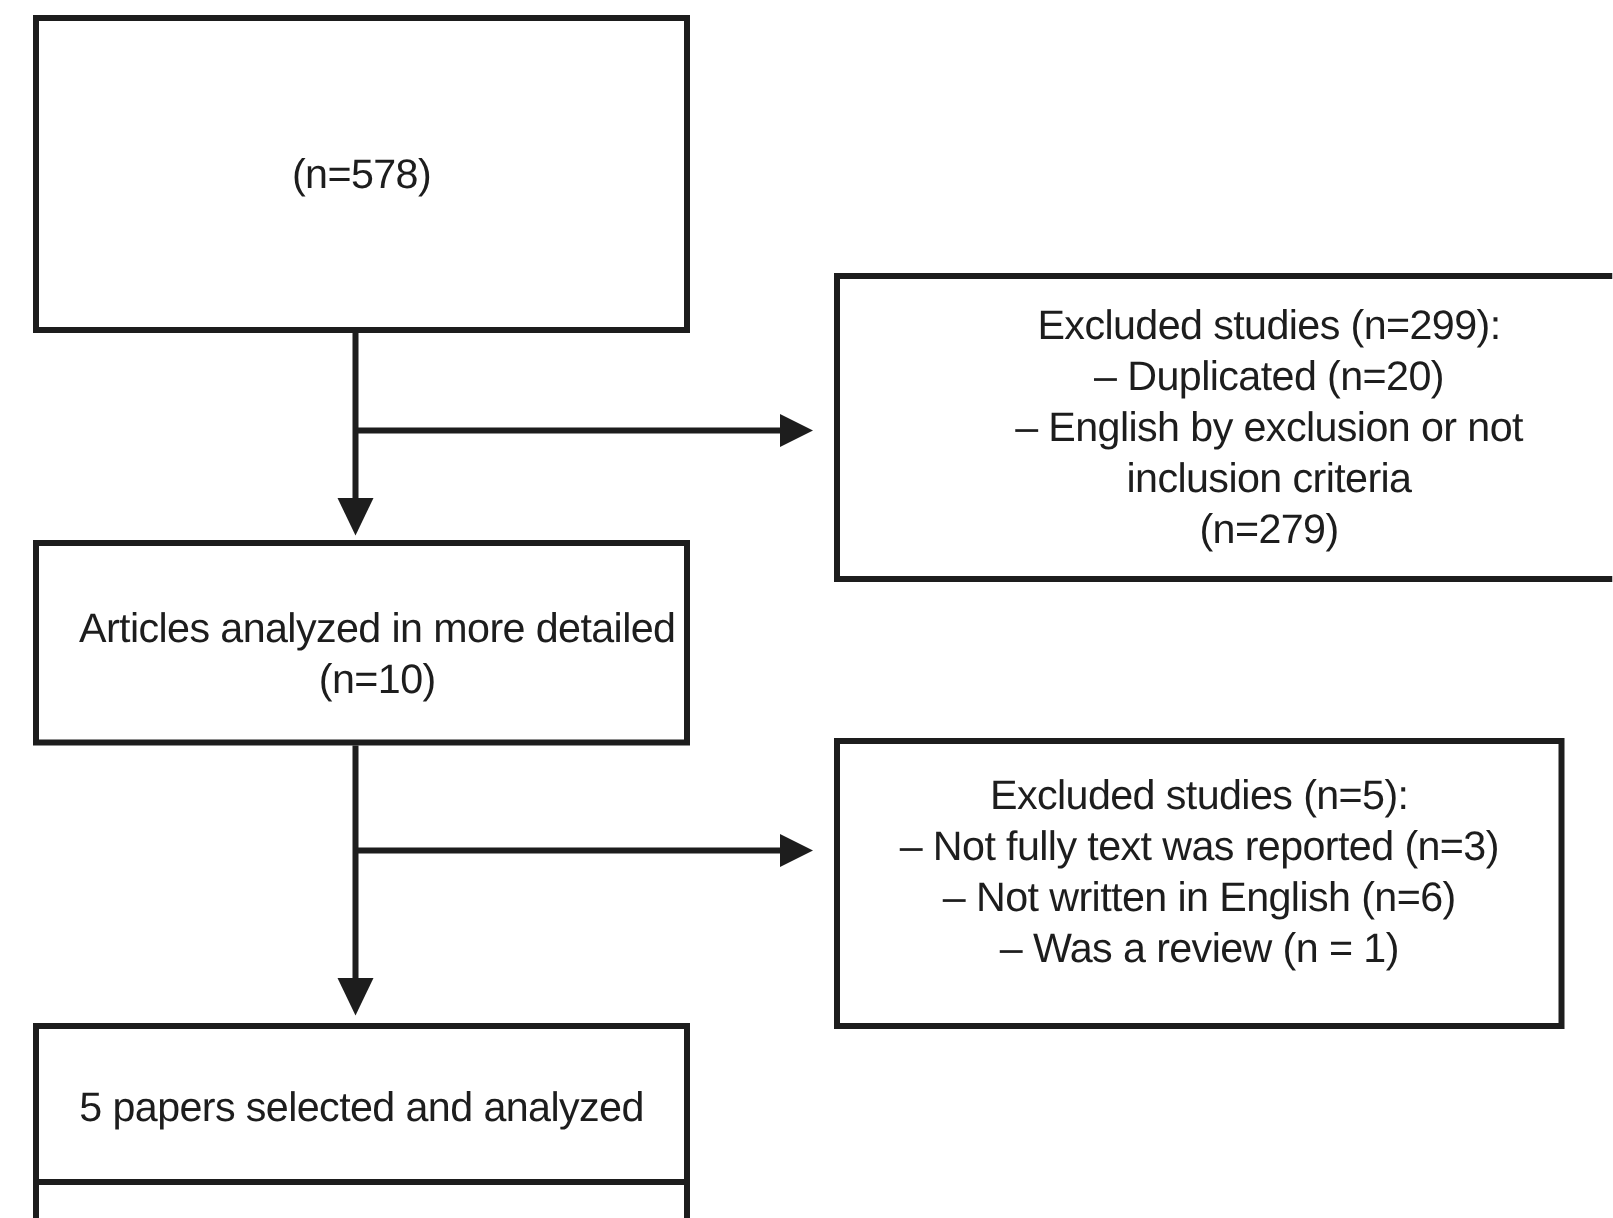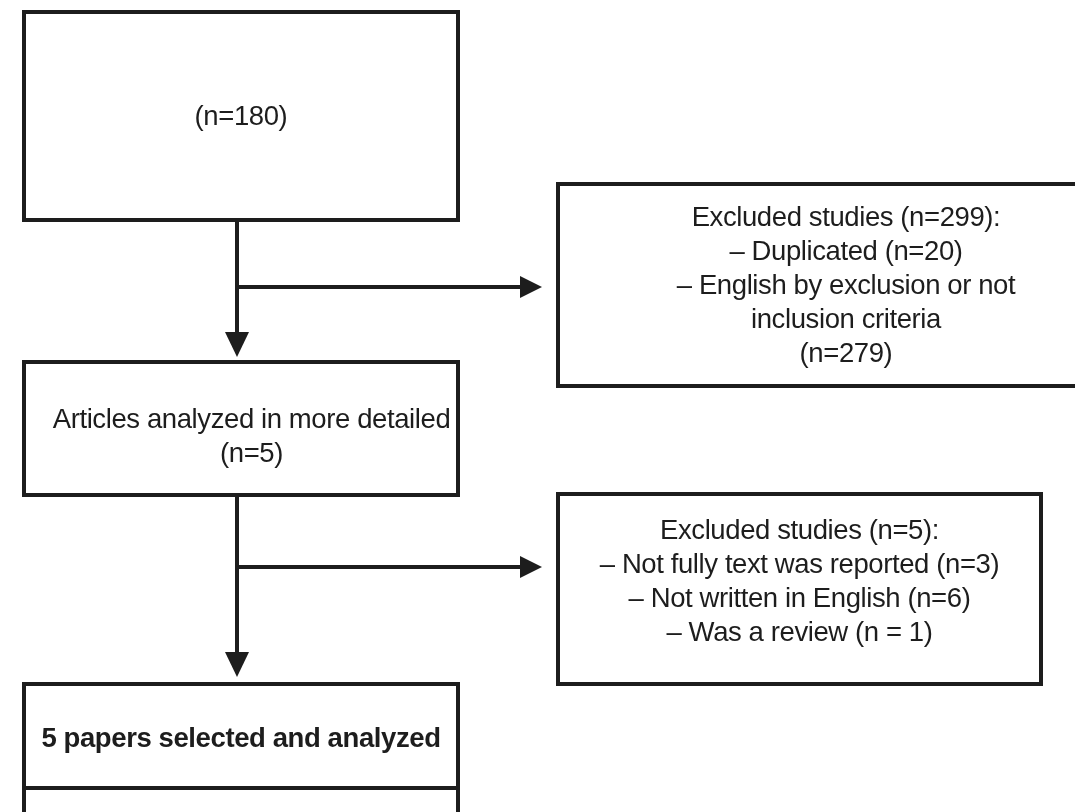--- a/index.html
+++ b/index.html
@@ -32,21 +32,21 @@
     letter-spacing: -0.4px;
     white-space: nowrap;
   }
   
   .box-a { left: 22px;  top: 10px;  width: 438px; height: 212px; }
   .box-b { left: 556px; top: 182px; width: 580px; height: 206px; }
   .box-c { left: 22px;  top: 360px; width: 438px; height: 137px; }
   .box-c .box-text { padding-top: 14px; margin-left: 21px; }
   .box-d { left: 556px; top: 492px; width: 487px; height: 194px; }
   .box-d .box-text { padding-bottom: 16px; }
-  .box-e { left: 22px;  top: 682px; width: 438px; height: 130px; border-bottom: none; font-weight: bold; }
+  .box-e { left: 22px;  top: 682px; width: 438px; height: 130px; border-bottom: none; }
   .box-e .box-text { padding-bottom: 22px; }
   .box-e-bottom-rule {
     position: absolute;
     left: 24px; top: 786px;
     width: 434px; height: 4px;
     background: #1d1d1d;
   }
   
   .vline, .hline { position: absolute; background: #1d1d1d; }
   .v1 { left: 235px; top: 222px; width: 4px; height: 111px; }
@@ -73,38 +73,38 @@
   .ar1 { left: 520px; top: 276px; }
   .ar2 { left: 520px; top: 556px; }
 </style>
 </head>
 <body>
 
 <div class="canvas">
 
   <div class="box box-a">
     <div class="box-text">
-      <div>(n=180)</div>
+      <div>(n=578)</div>
     </div>
   </div>
 
   <div class="box box-b">
     <div class="box-text">
       <div>Excluded studies (n=299):</div>
       <div>– Duplicated (n=20)</div>
       <div>– English by exclusion or not</div>
       <div>inclusion criteria</div>
       <div>(n=279)</div>
     </div>
   </div>
 
   <div class="box box-c">
     <div class="box-text">
       <div>Articles analyzed in more detailed</div>
-      <div>(n=5)</div>
+      <div>(n=10)</div>
     </div>
   </div>
 
   <div class="box box-d">
     <div class="box-text">
       <div>Excluded studies (n=5):</div>
       <div>– Not fully text was reported (n=3)</div>
       <div>– Not written in English (n=6)</div>
       <div>– Was a review (n = 1)</div>
     </div>

